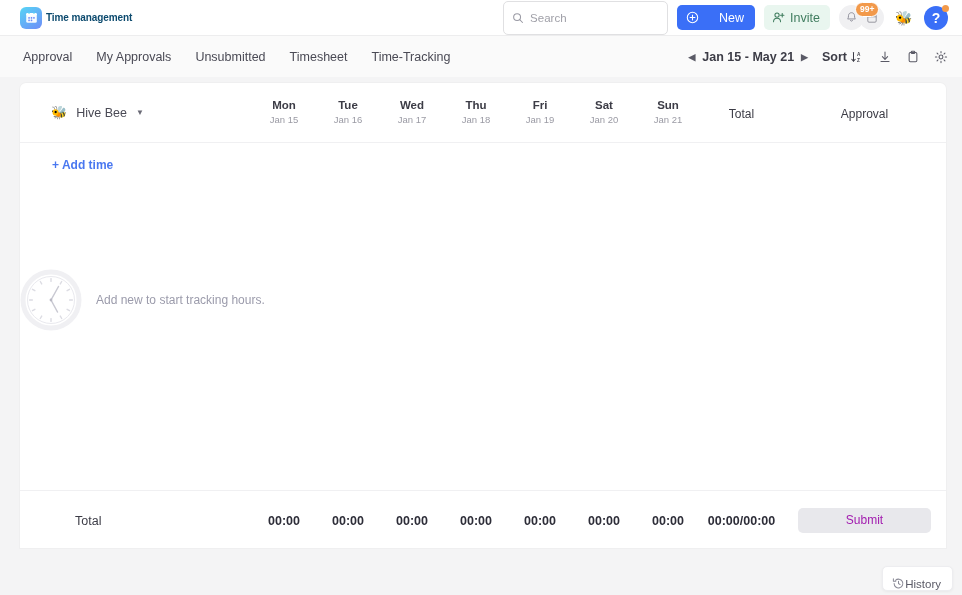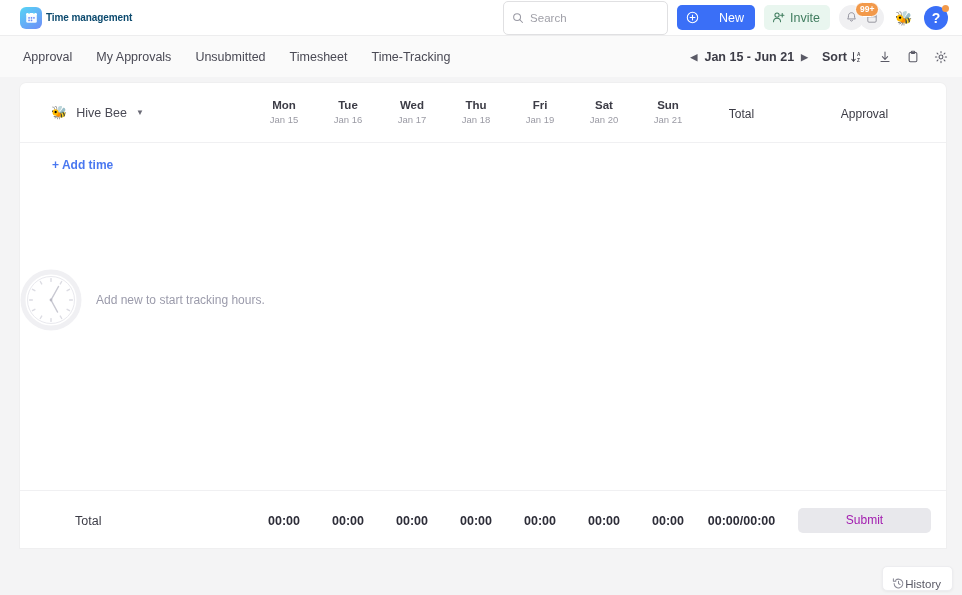--- a/index.html
+++ b/index.html
@@ -289,21 +289,21 @@
     <div class="nav-tab">Approval</div>
     <div class="nav-tab">My Approvals</div>
     <div class="nav-tab">Unsubmitted</div>
     <div class="nav-tab">Timesheet</div>
     <div class="nav-tab">Time-Tracking</div>
   </div>
 
   <div class="nav-right">
     <div class="week-nav">
       <span class="week-arrow">◀</span>
-      <span>Jan 15 - Jun 21</span>
+      <span>Jan 15 - May 21</span>
       <span class="week-arrow">▶</span>
     </div>
 
     <div class="sort-ctl">
       <span>Sort</span>
       <svg width="14" height="14" viewBox="0 0 16 16">
         <line x1="4" y1="2.8" x2="4" y2="12.6" stroke="#3c3c46" stroke-width="1.15" stroke-linecap="round"></line>
         <path d="M2 10.6 4 12.8 6 10.6" fill="none" stroke="#3c3c46" stroke-width="1.15" stroke-linecap="round" stroke-linejoin="round"></path>
         <text x="8" y="7.2" font-size="5.4" fill="#3c3c46" font-family="Liberation Sans, sans-serif">A</text>
         <text x="8" y="13.4" font-size="5.4" fill="#3c3c46" font-family="Liberation Sans, sans-serif">Z</text>

